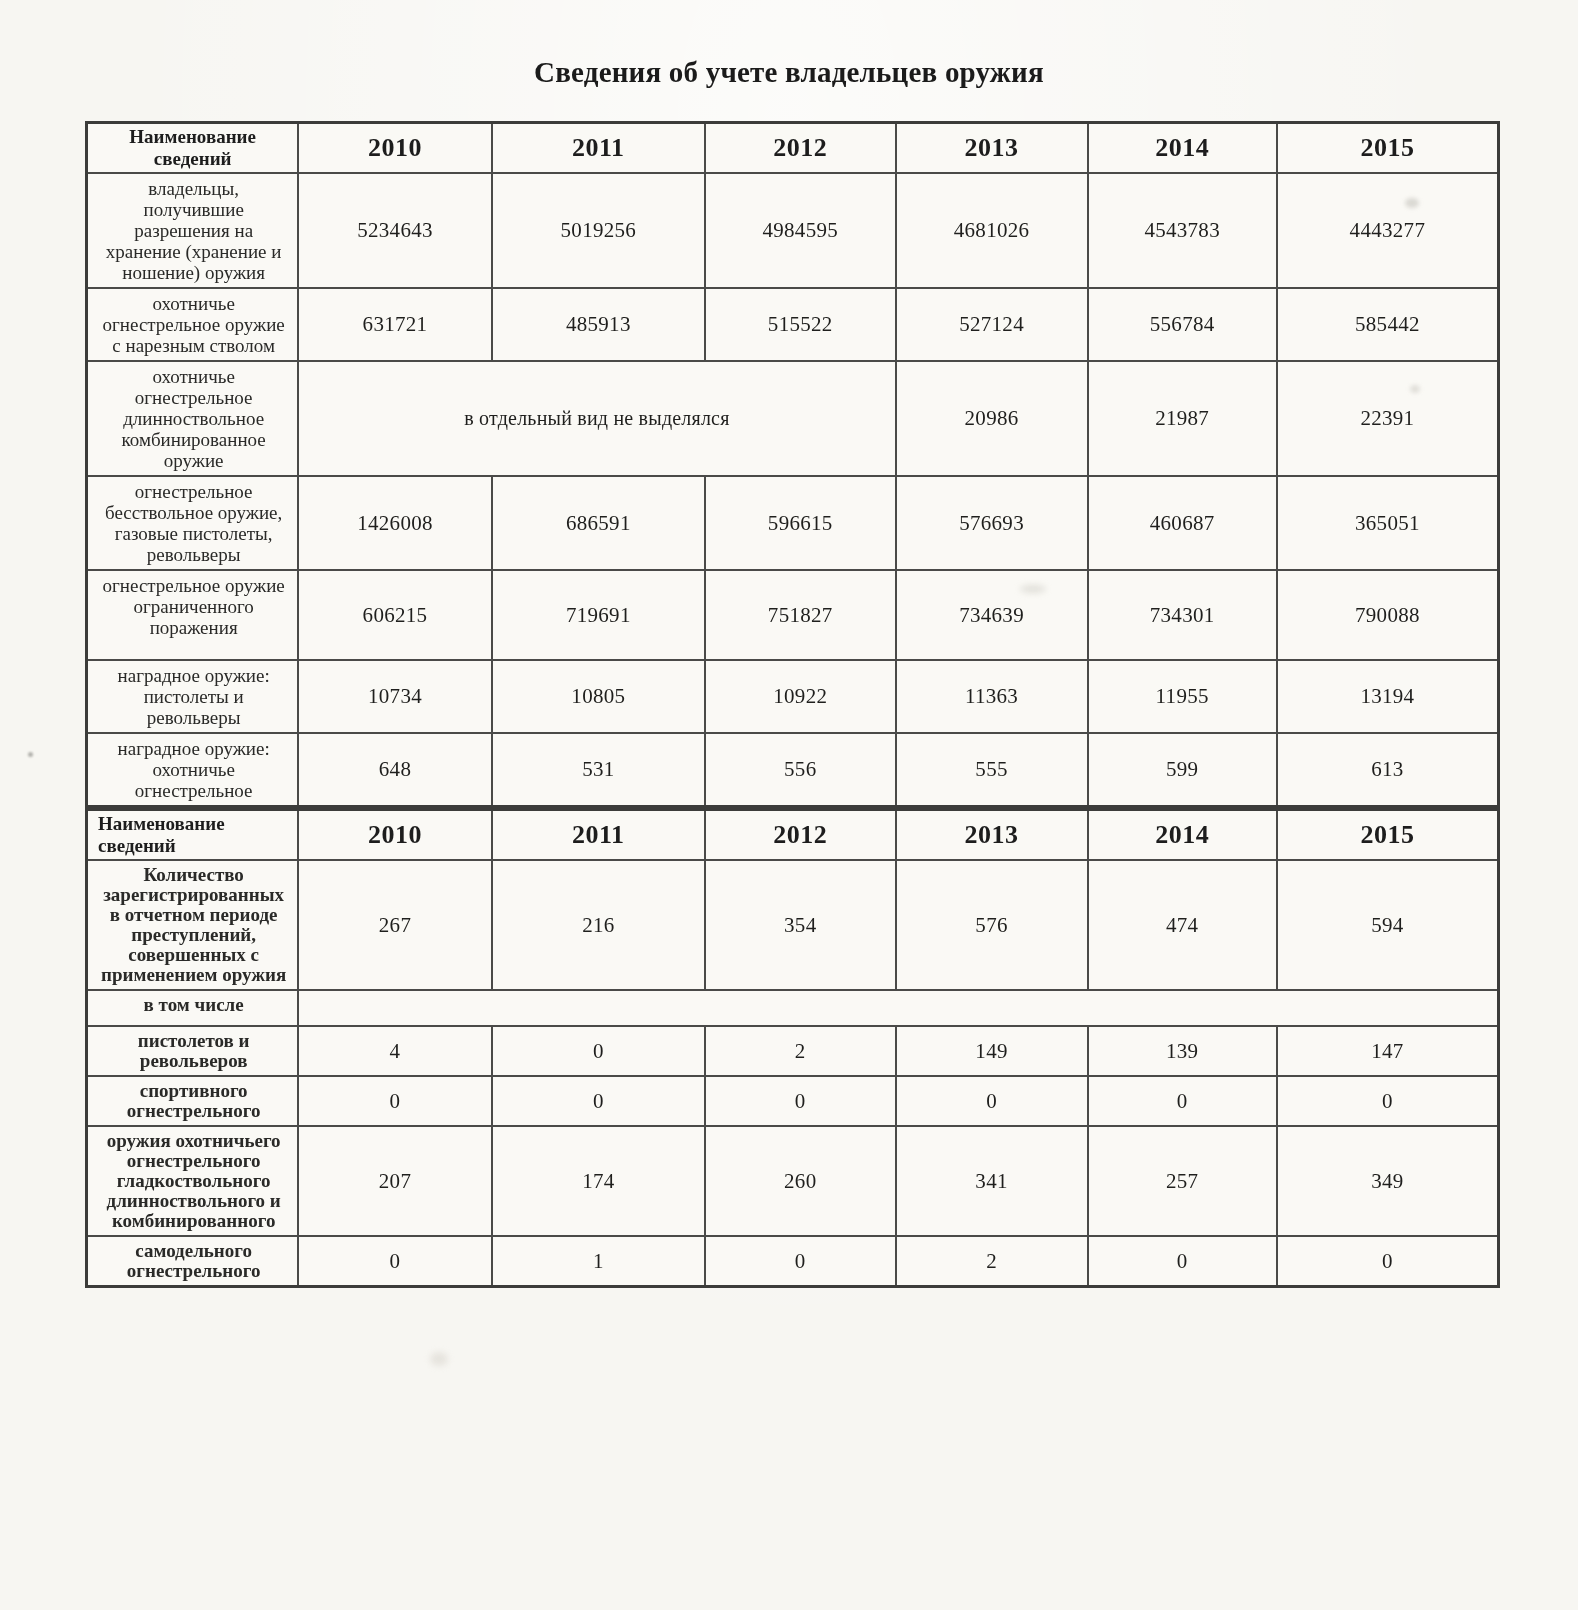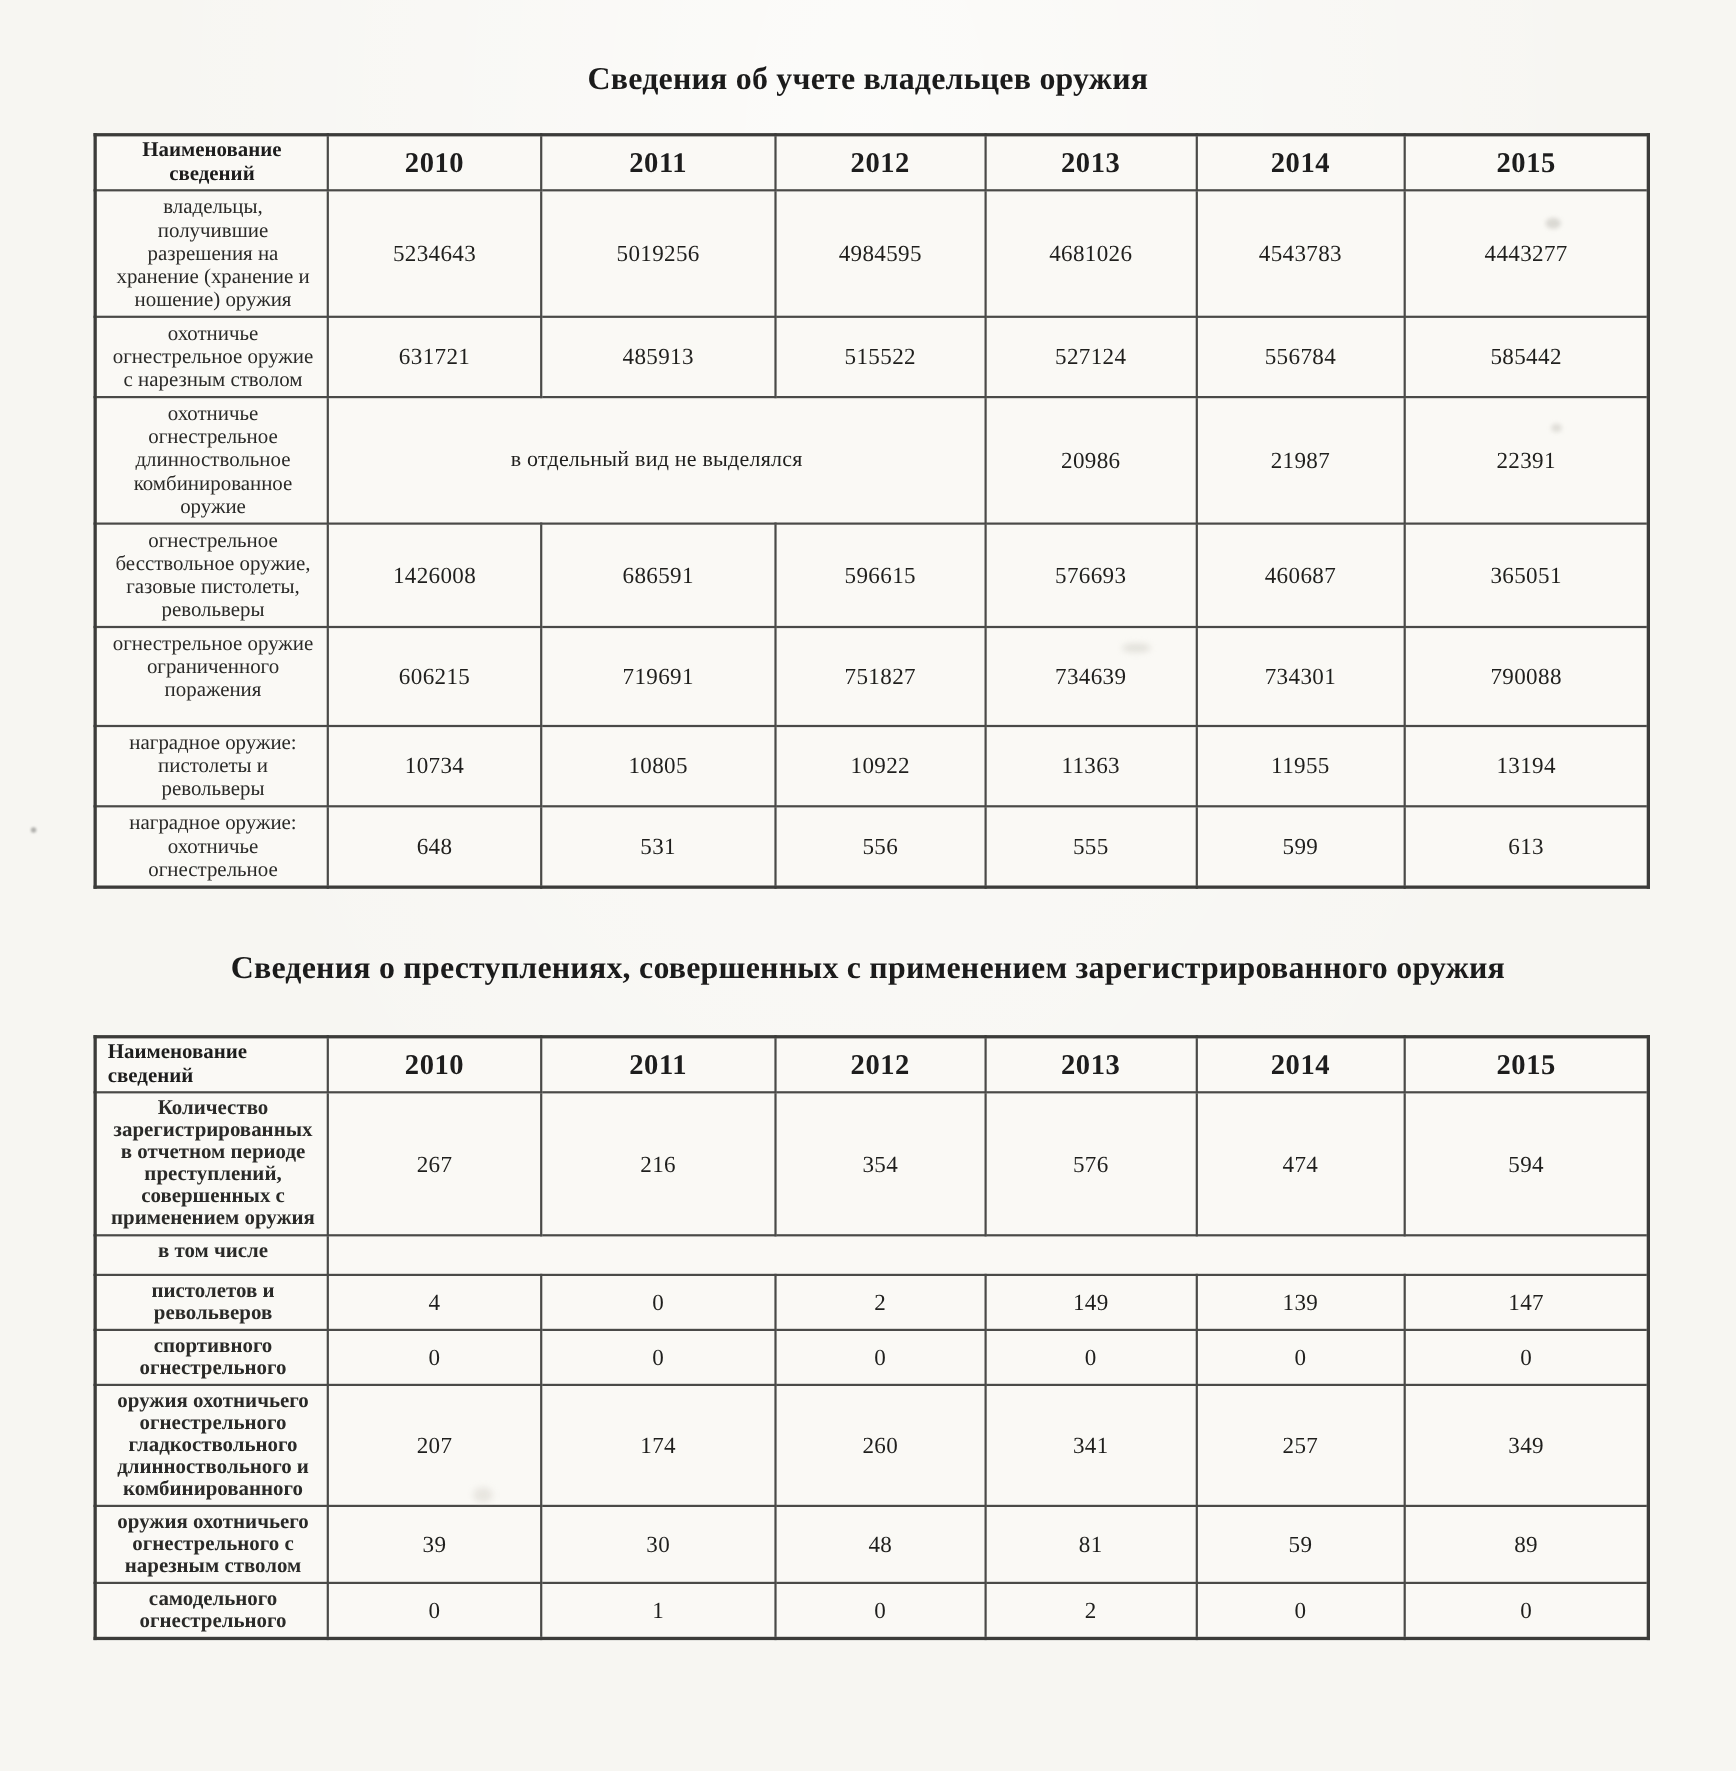--- a/index.html
+++ b/index.html
@@ -199,21 +199,20 @@
           <td>648</td>
           <td>531</td>
           <td>556</td>
           <td>555</td>
           <td>599</td>
           <td>613</td>
         </tr>
       </tbody>
     </table>
 
-  <h1 class="doc-title title-2">Сведения о преступлениях, совершенных с применением зарегистрированного оружия</h1>
 
   <table class="scan-table t2">
     <colgroup>
       <col class="c-label">
         <col class="c-y1">
         <col class="c-y2">
         <col class="c-y3">
       <col class="c-y4">
         <col class="c-y5">
         <col class="c-y6">
@@ -263,29 +262,20 @@
         </tr>
         <tr class="r4">
           <th scope="row" class="label">оружия охотничьего огнестрельного гладкоствольного длинноствольного и комбинированного</th>
           <td>207</td>
           <td>174</td>
           <td>260</td>
           <td>341</td>
           <td>257</td>
           <td>349</td>
         </tr>
-        <tr class="r5">
-          <th scope="row" class="label">оружия охотничьего огнестрельного с нарезным стволом</th>
-          <td>39</td>
-          <td>30</td>
-          <td>48</td>
-          <td>81</td>
-          <td>59</td>
-          <td>89</td>
-        </tr>
         <tr class="r6">
           <th scope="row" class="label">самодельного огнестрельного</th>
           <td>0</td>
           <td>1</td>
           <td>0</td>
           <td>2</td>
           <td>0</td>
           <td>0</td>
         </tr>
       </tbody>

